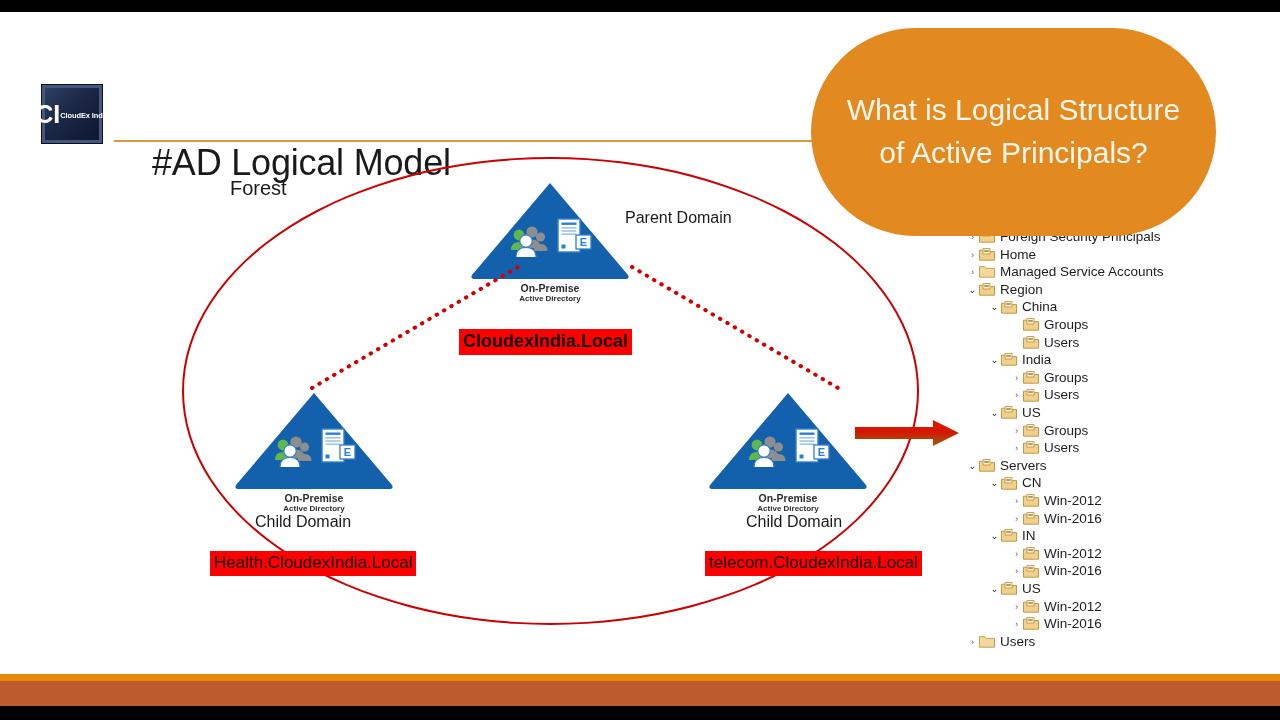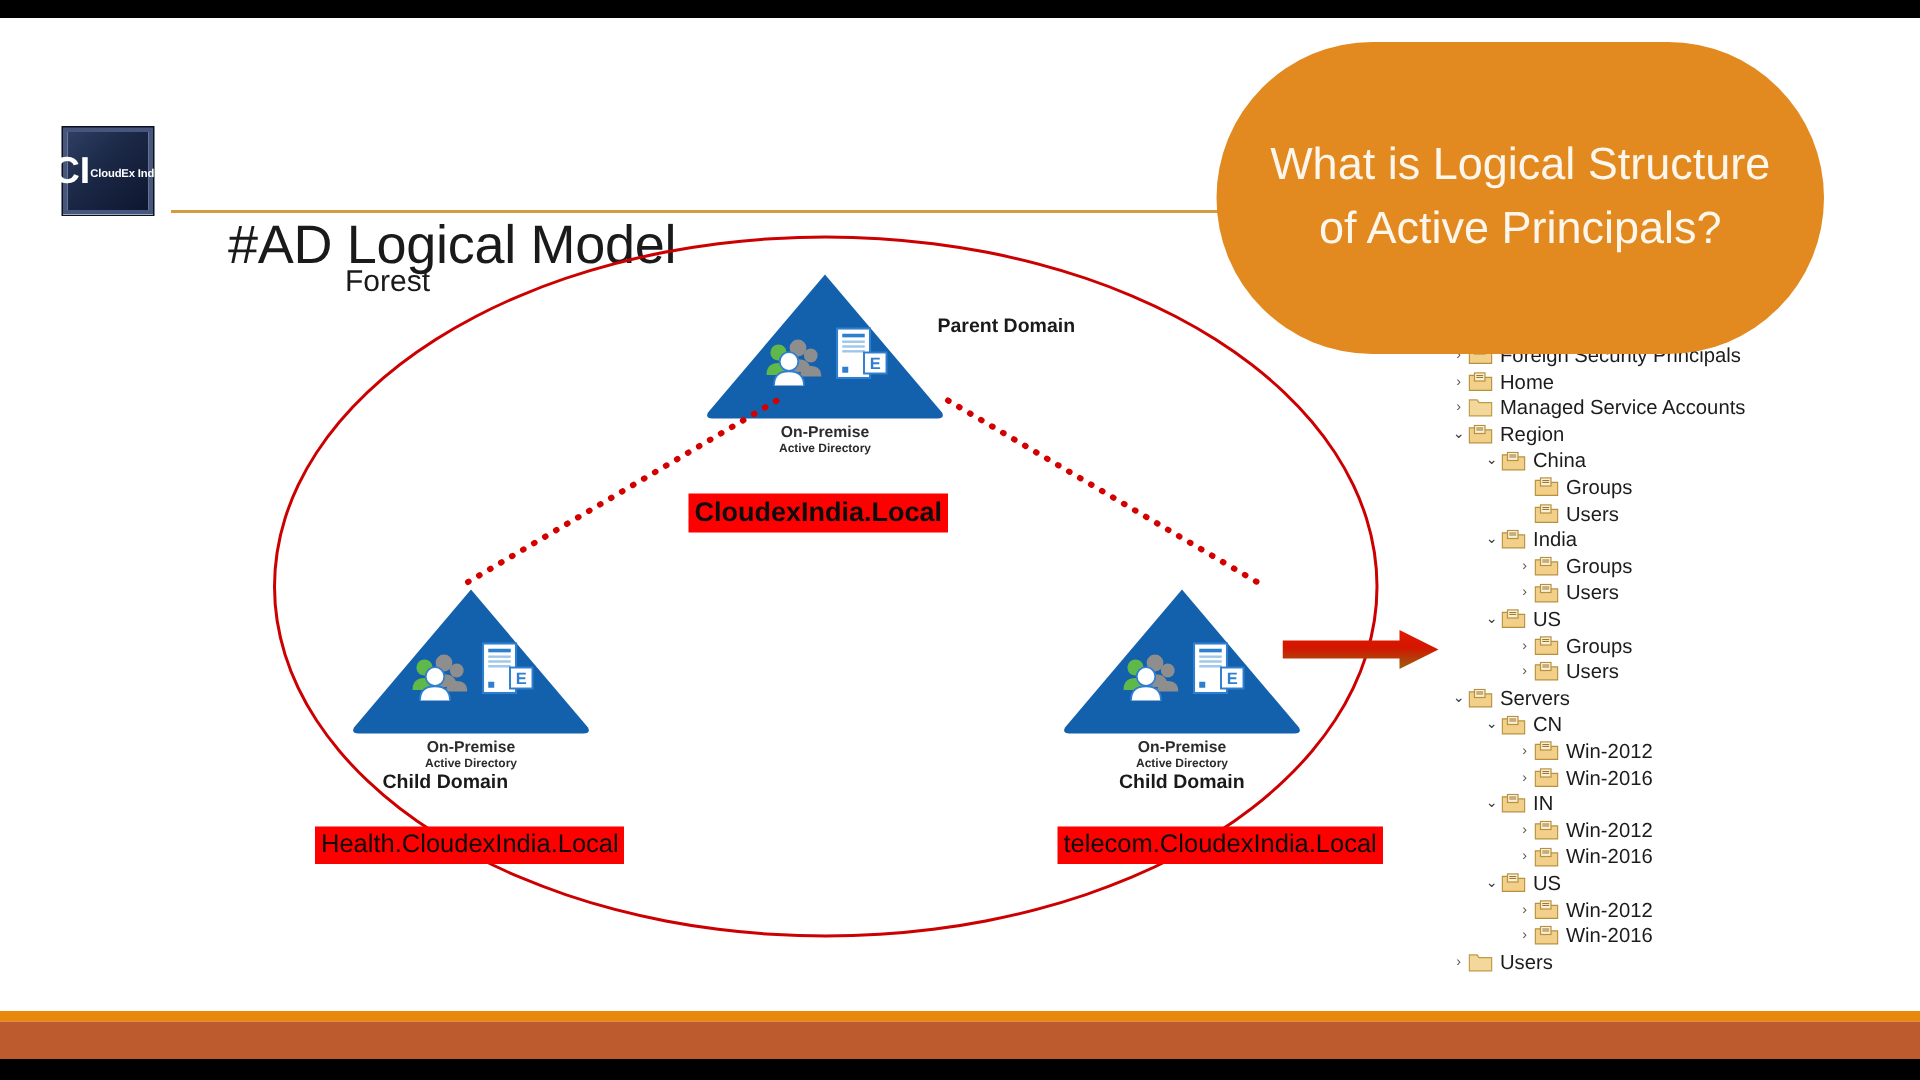--- a/index.html
+++ b/index.html
@@ -148,24 +148,23 @@
     text-align: center;
     font-size: 8px;
     font-weight: bold;
     color: #2b2b2b;
     line-height: 1.1;
     margin-top: 1px;
   }
 
   .role-label {
     position: absolute;
-    font-size: 13px;
+    font-size: 16px;
     color: #1a1a1a;
     white-space: nowrap;
-    font-weight: bold;
   }
 
   .fqdn {
     position: absolute;
     background: #ff0000;
     color: #0d0d0d;
     font-size: 17px;
     padding: 2px 4px 3px 4px;
     white-space: nowrap;
     line-height: 1.15;

